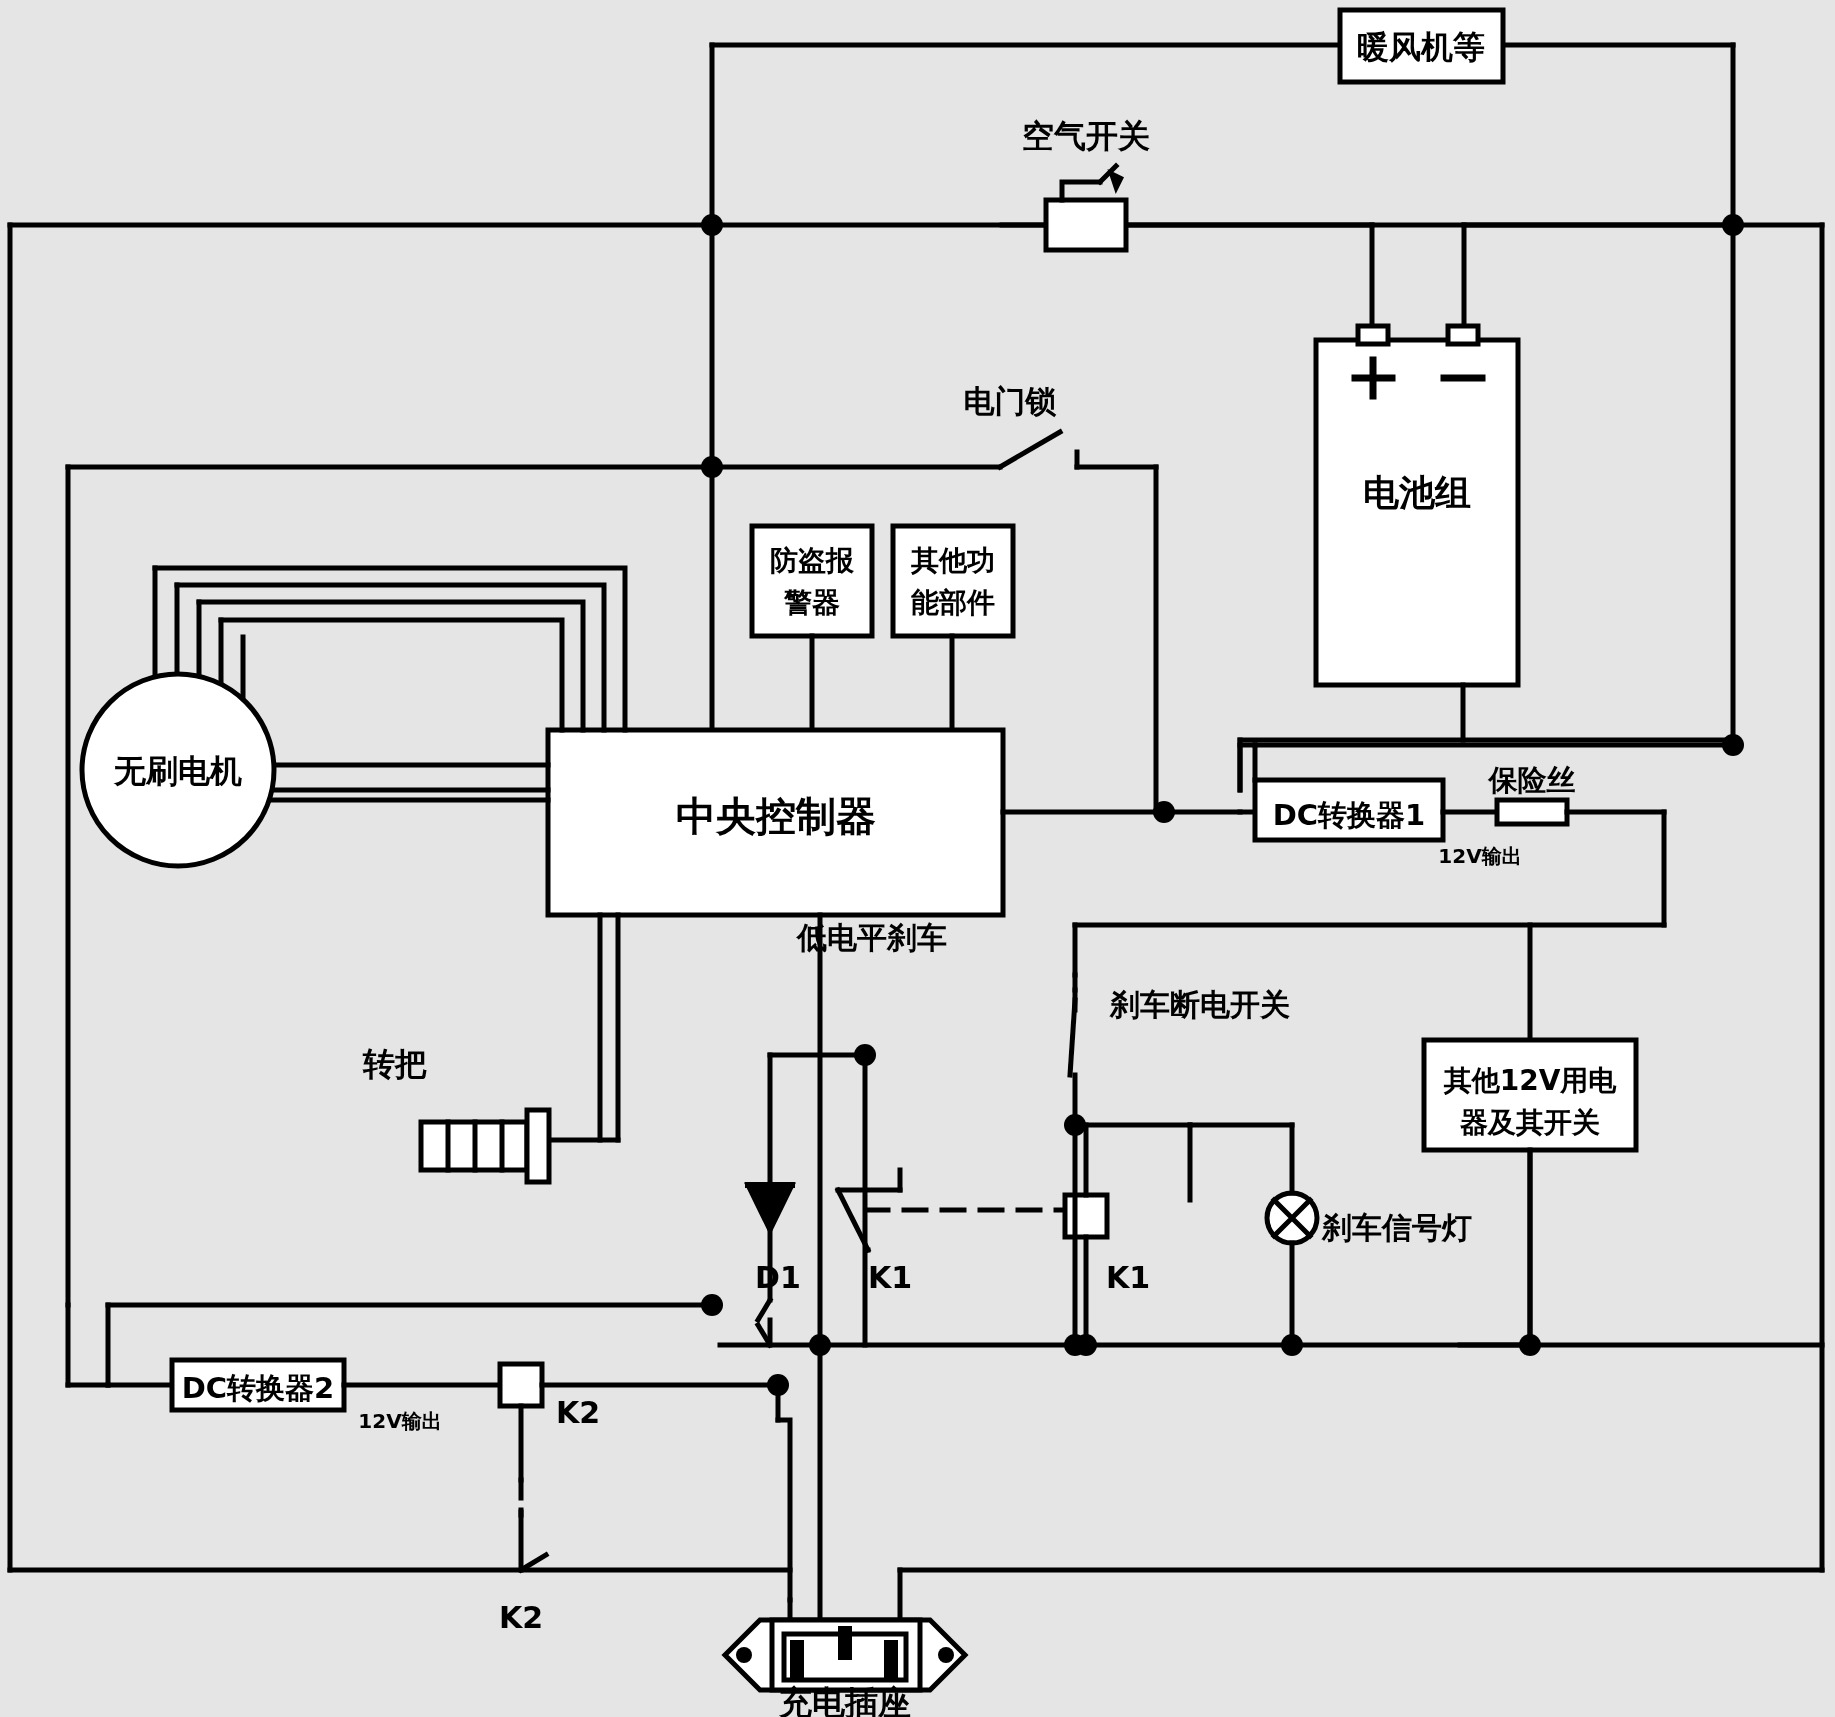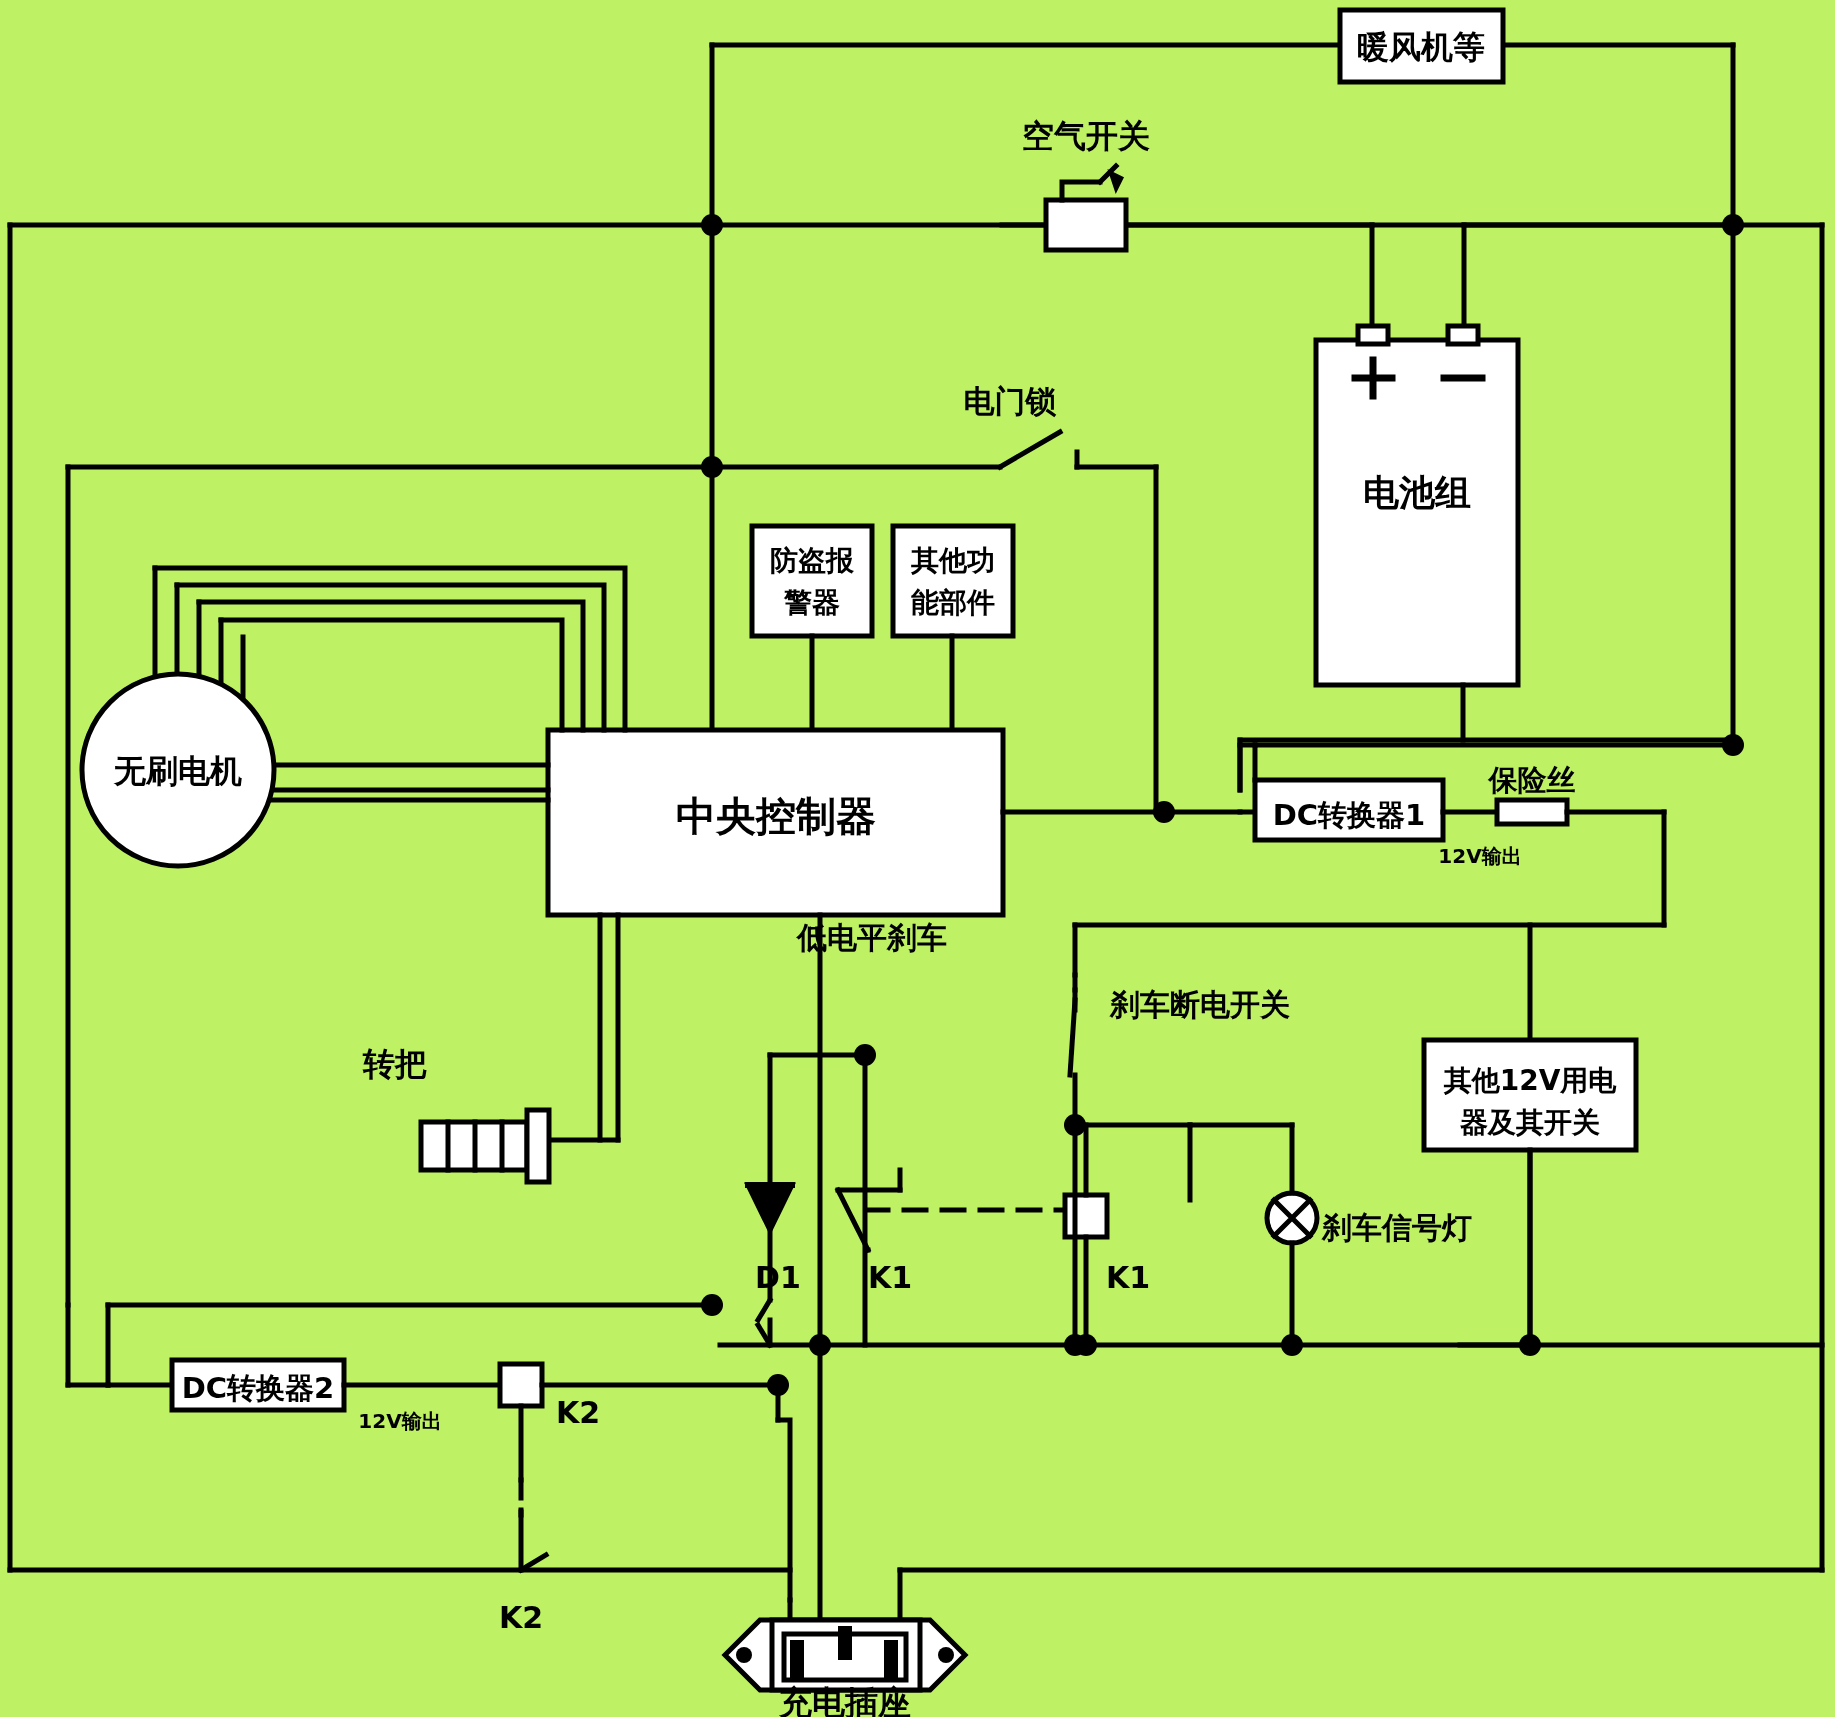--- a/index.html
+++ b/index.html
@@ -1,17 +1,17 @@
 <!DOCTYPE html>
 <html><head>
 <meta charset="utf-8">
 <style>
   html,body{margin:0;padding:0;background:#ffffff;}
   body{font-family:"DejaVu Sans","Liberation Sans",sans-serif;}
-  #stage{position:relative;width:1835px;height:1717px;background:#bef264;overflow:hidden;}
+  #stage{position:relative;width:1835px;height:1717px;background:#e5e5e5;overflow:hidden;}
   svg{position:absolute;left:0;top:0;}
   .lbl{font-family:"DejaVu Sans","Liberation Sans",sans-serif;fill:#000;font-weight:bold;}
 </style>
 </head>
 <body>
 
 <div id="stage">
 <svg width="1835" height="1717" viewBox="0 0 1835 1717">
 
   <g stroke="#000" stroke-width="5" fill="none" stroke-linecap="square">

